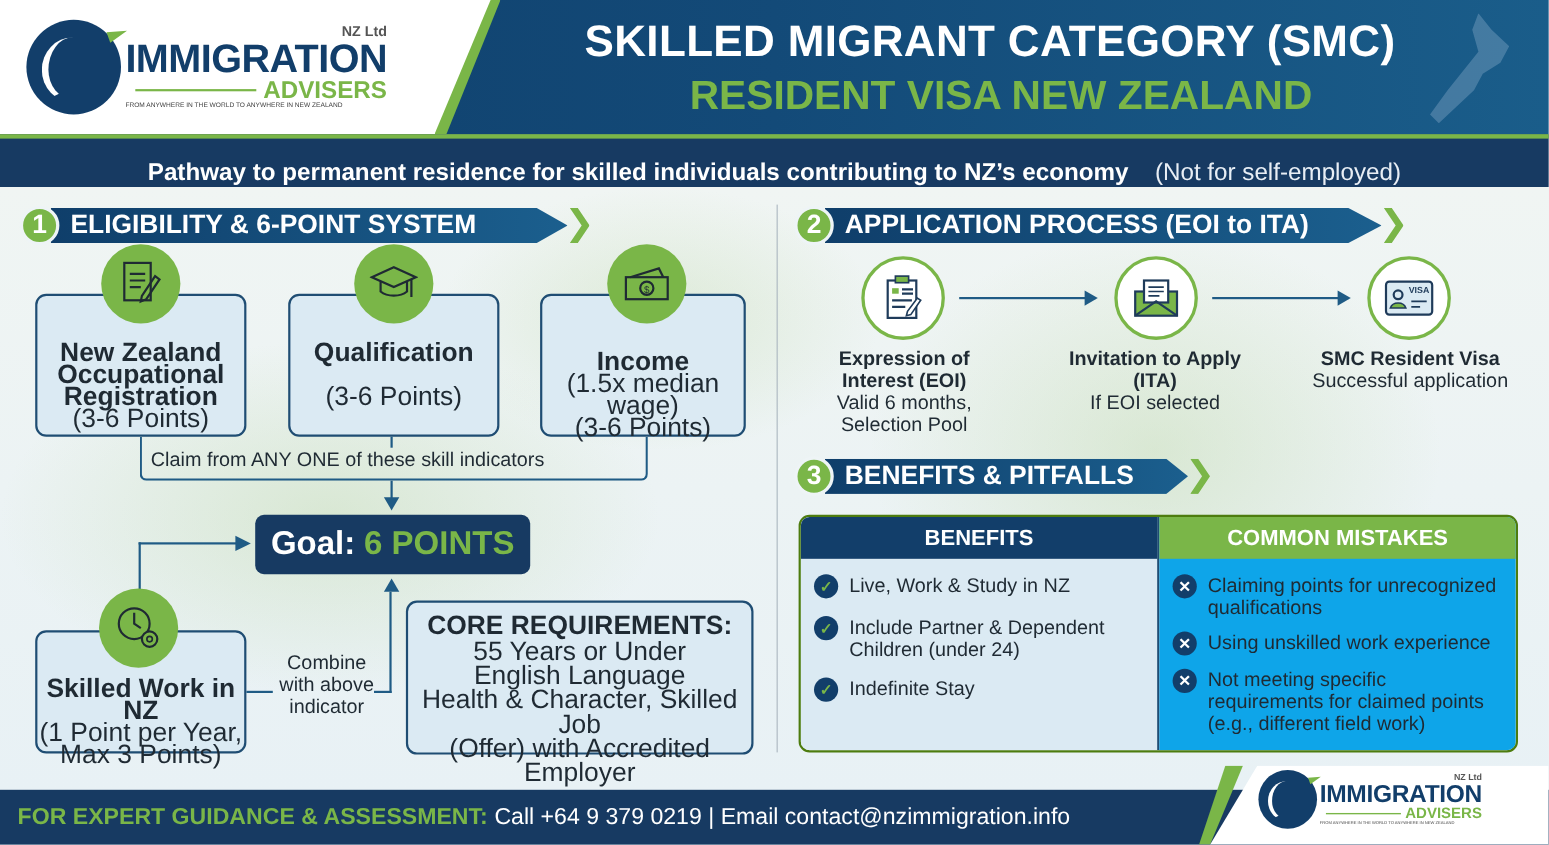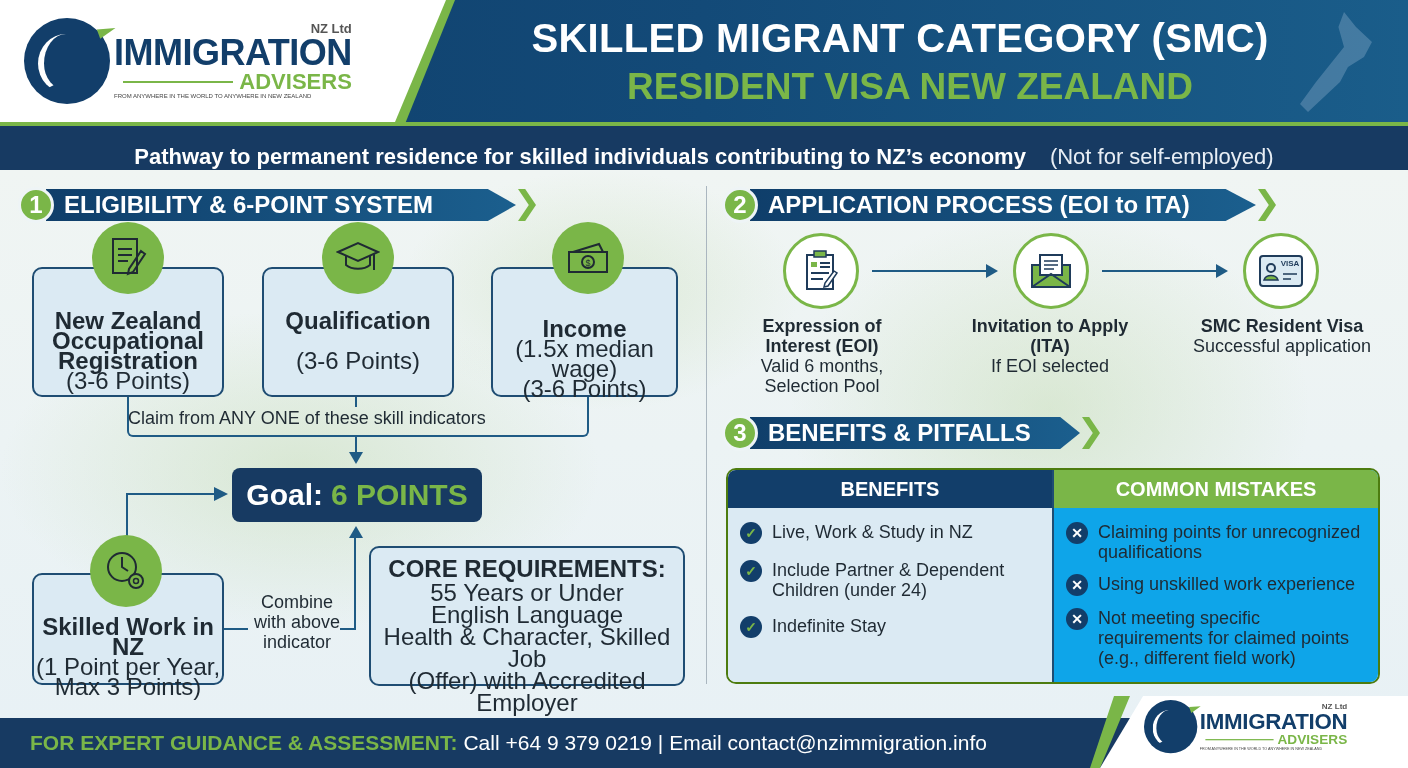--- a/index.html
+++ b/index.html
@@ -32,21 +32,21 @@
 .sechead .band{height:32px;margin-left:-8px;padding:0 28px 0 18px;background:linear-gradient(90deg,#0f3e6a,#1b5f8e);color:#fff;font-weight:bold;font-size:24px;display:flex;align-items:center;clip-path:polygon(0 0,94% 0,100% 50%,94% 100%,0 100%)}
 .sechead .chev{width:18px;height:32px;background:#7ab648;margin-left:2px;clip-path:polygon(0 0,40% 0,100% 50%,40% 100%,0 100%,60% 50%)}
 
 .box{position:absolute;background:#dbeaf3;border:2px solid #1f4d73;border-radius:10px;text-align:center;font-size:24px;line-height:20px;color:#1f2a33}
 .box b{display:block;font-weight:bold}
 .gicon{position:absolute;width:72px;height:72px;border-radius:50%;background:#7ab648;display:flex;align-items:center;justify-content:center}
 .connect{position:absolute;border:2px solid #1f5b85}
 .arrow{position:absolute;width:0;height:0}
 .goal{position:absolute;left:232px;top:468px;width:250px;height:54px;background:#173a62;border-radius:8px;color:#fff;font-weight:bold;font-size:30px;display:flex;align-items:center;justify-content:center}
 .goal span.g{color:#7ab648;margin-left:8px}
-.claim{position:absolute;left:128px;top:408px;width:376px;font-size:18px}
+.claim{position:absolute;left:128px;top:408px;width:376px;text-align:center;font-size:18px}
 .combine{position:absolute;left:248px;top:592px;width:98px;text-align:center;font-size:18px;line-height:20px}
 .divider{position:absolute;left:706px;top:186px;width:1px;height:498px;background:#aab6bf}
 
 .pcircle{position:absolute;width:76px;height:76px;border-radius:50%;background:#fff;border:3px solid #7ab648;display:flex;align-items:center;justify-content:center}
 .plabel{position:absolute;text-align:center;font-size:18px;line-height:20px;width:180px}
 .plabel b{display:block;font-weight:bold}
 .parrow{position:absolute;height:2px;background:#1f5b85}
 .parrow:after{content:"";position:absolute;right:-2px;top:-6px;border-left:12px solid #1f5b85;border-top:7px solid transparent;border-bottom:7px solid transparent}
 
 .bp{position:absolute;left:726px;top:468px;width:654px;height:216px;border:2px solid #4d7c0f;border-radius:10px;overflow:hidden;display:flex}
@@ -55,21 +55,21 @@
 .bp .col2{background:#0ea5e9}
 .bp .hd{height:38px;display:flex;align-items:center;justify-content:center;color:#fff;font-weight:bold;font-size:20px}
 .bp .col1 .hd{background:#123e6a}
 .bp .col2 .hd{background:#7ab648}
 .bp ul{list-style:none;padding:14px 10px 0 12px}
 .bp li{display:flex;align-items:flex-start;font-size:18px;line-height:20px;margin-bottom:16px}
 .bp .col2 li{margin-bottom:12px}
 .ic{flex:none;width:22px;height:22px;border-radius:50%;background:#123e6a;color:#7ab648;font-weight:bold;font-size:14px;display:flex;align-items:center;justify-content:center;margin-right:10px}
 .ic.x{color:#fff}
 
-.footer{position:absolute;left:0;top:718px;width:1408px;height:50px;background:#173a62;display:flex;align-items:center;padding-left:30px;font-size:21px;color:#fff}
+.footer{position:absolute;left:0;top:718px;width:1408px;height:50px;background:#173a62;display:flex;align-items:center;padding-left:16px;font-size:21px;color:#fff}
 .footer .lead{color:#7ab648;font-weight:bold;margin-right:6px}
 .flogo{position:absolute;left:1100px;top:696px;width:308px;height:72px;background:#fff;clip-path:polygon(14% 0,100% 0,100% 100%,0 100%)}
 .flogo-stripe{position:absolute;left:1090px;top:696px;width:40px;height:72px;background:#7ab648;clip-path:polygon(60% 0,100% 0,25% 100%,0 100%)}
 </style>
 </head>
 <body>
 
 <div class="bgmap"></div>
 
 <div class="header">

